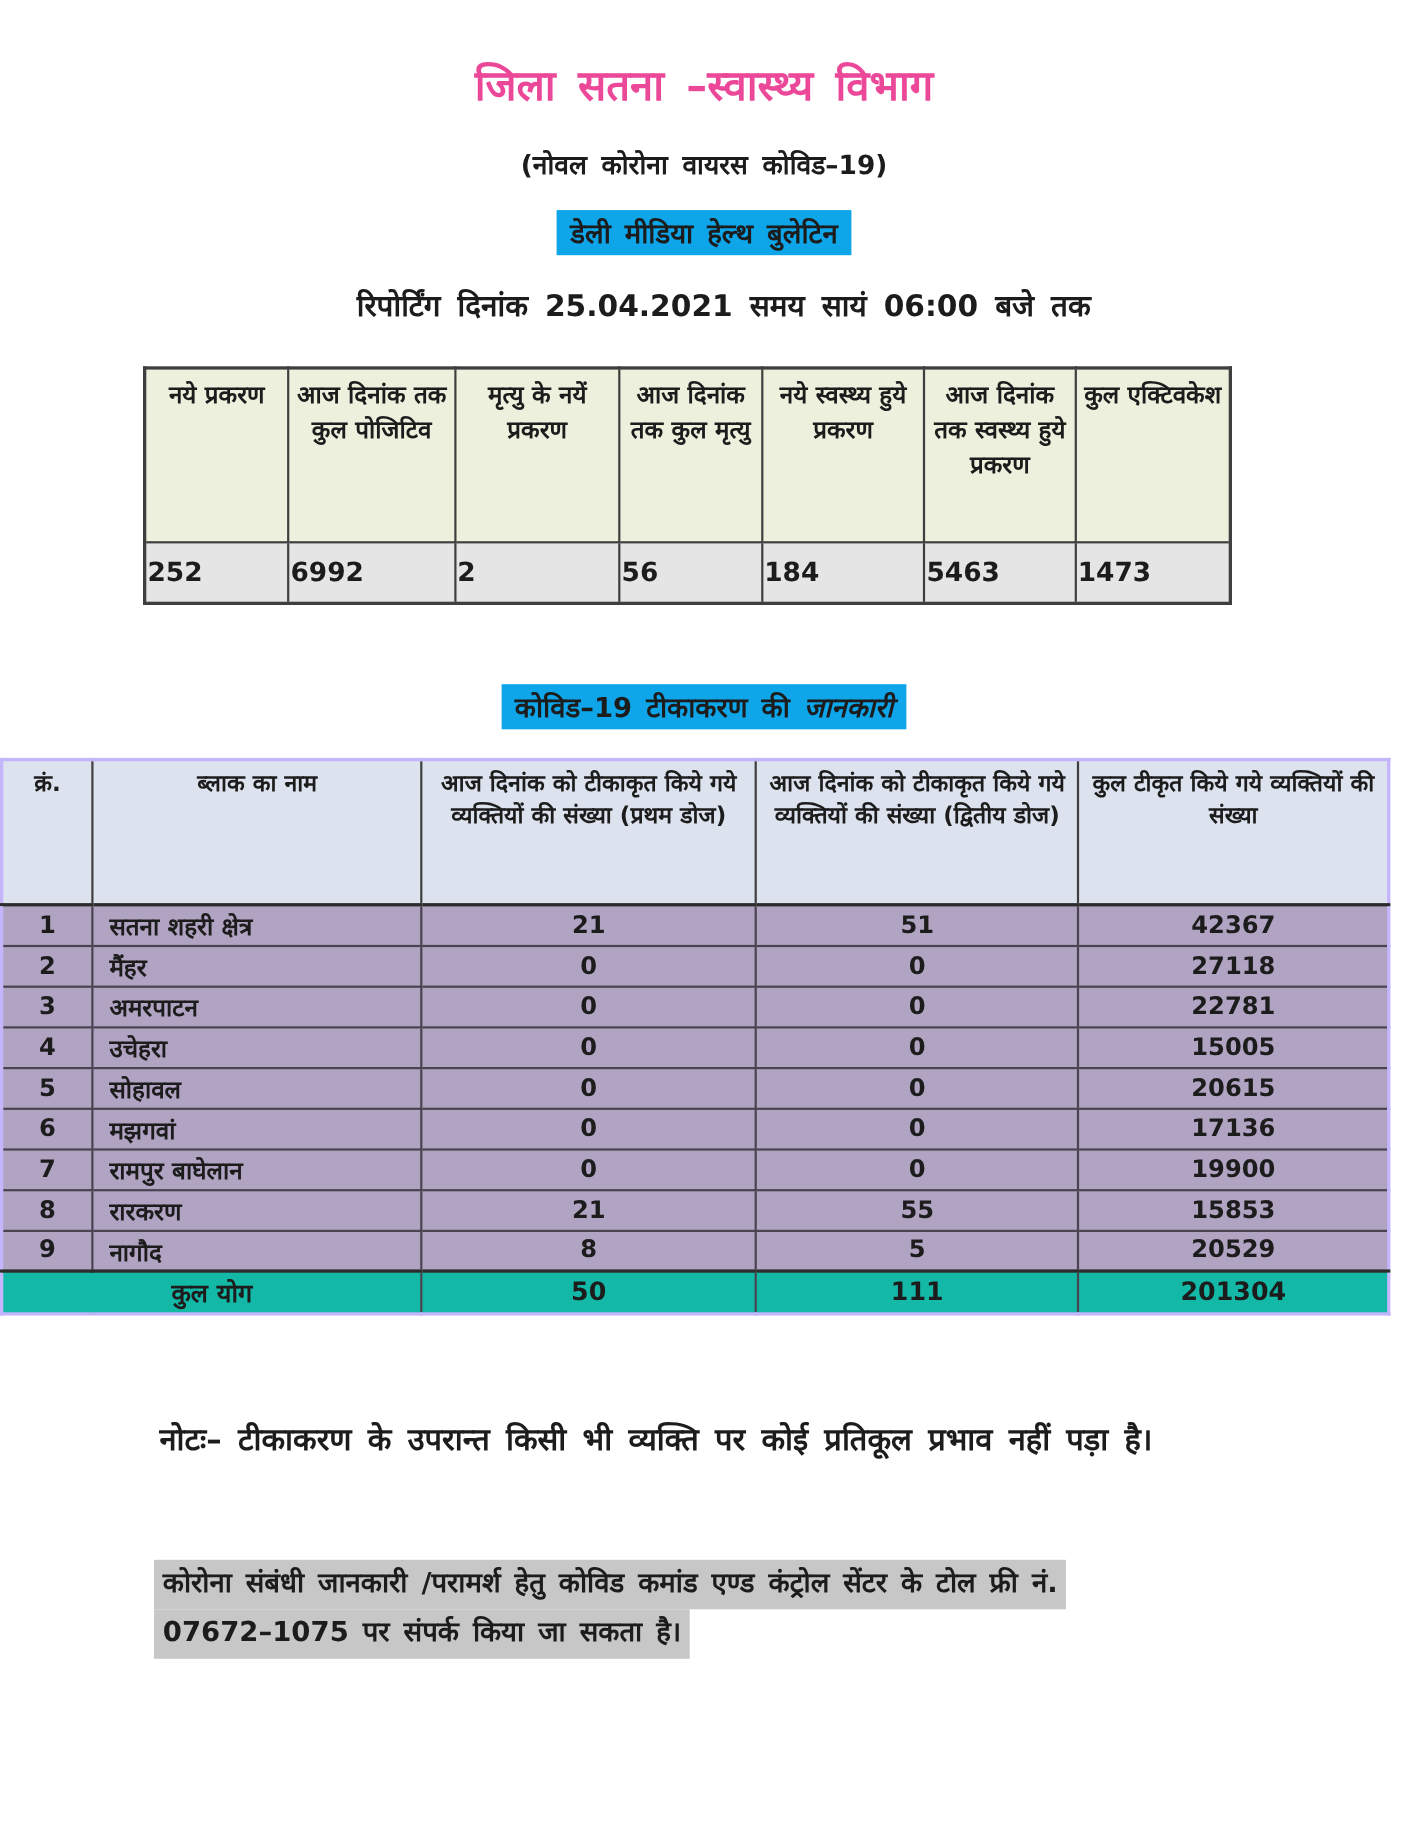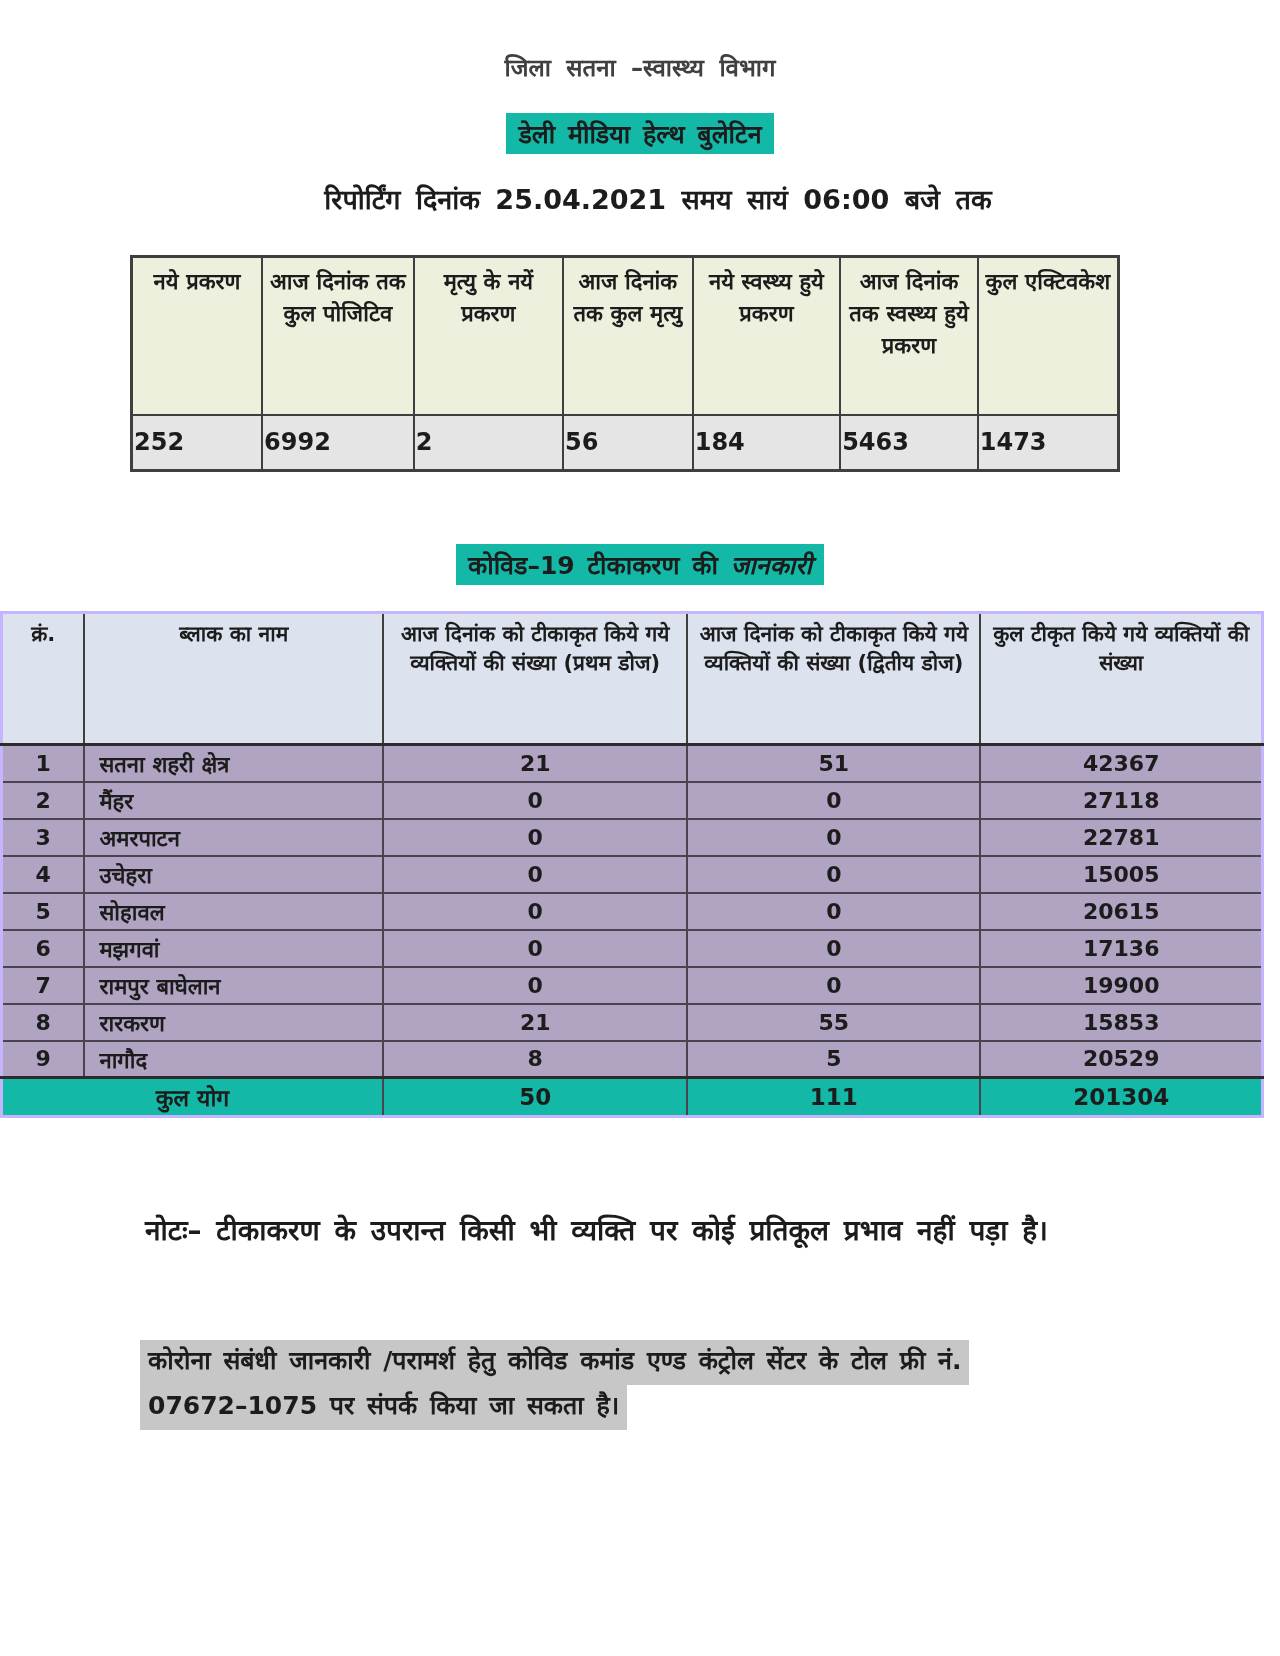--- a/index.html
+++ b/index.html
@@ -9,36 +9,36 @@
     font-family: "DejaVu Sans", sans-serif;
     color: #1c1c1c;
     overflow: hidden;
   }
   .page { position: relative; width: 1280px; height: 1656px; padding-top: 50px; }
 
   .center { text-align: center; }
 
   .title-red {
     margin: 0 0 30px 0;
-    color: #404040;
-    font-size: 24px;
+    color: #ec4899;
+    font-size: 38px;
     font-weight: bold;
     word-spacing: 7px;
     text-align: center;
   }
   .subtitle {
     margin: 6px 0 26px 0;
     font-size: 24px;
     font-weight: bold;
     word-spacing: 5px;
     text-align: center;
   }
   .hl-yellow {
     display: inline-block;
-    background: #14b8a6;
+    background: #0ea5e9;
     padding: 3px 12px 4px 12px;
     font-size: 25px;
     font-weight: bold;
     word-spacing: 4px;
   }
   .bulletin-wrap { margin: 0 0 26px 0; }
   .dateline {
     margin: 4px 0 38px 0;
     font-size: 27px;
     font-weight: bold;
@@ -129,20 +129,21 @@
   }
   .footer .line { display: block; margin-bottom: 0; }
 </style>
 </head>
 <body>
 
 <div class="page">
 
   <h1 class="title-red">जिला सतना –स्वास्थ्य विभाग</h1>
 
+  <div class="subtitle">(नोवल कोरोना वायरस कोविड–19)</div>
 
   <div class="center bulletin-wrap">
     <span class="hl-yellow">डेली मीडिया हेल्थ बुलेटिन</span>
   </div>
 
   <div class="dateline">रिपोर्टिंग दिनांक 25.04.2021 समय सायं 06:00 बजे तक</div>
 
   <table class="t1">
     <colgroup>
       <col style="width:131px">

